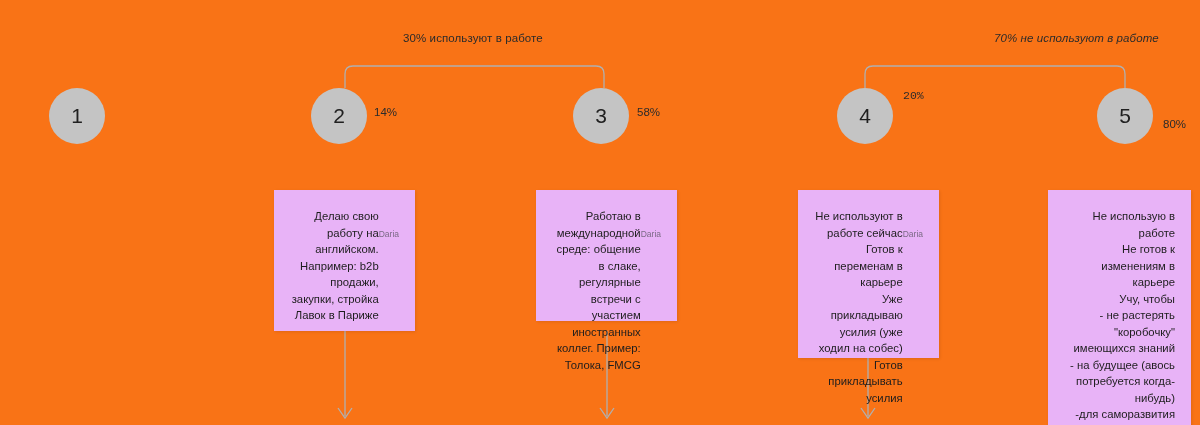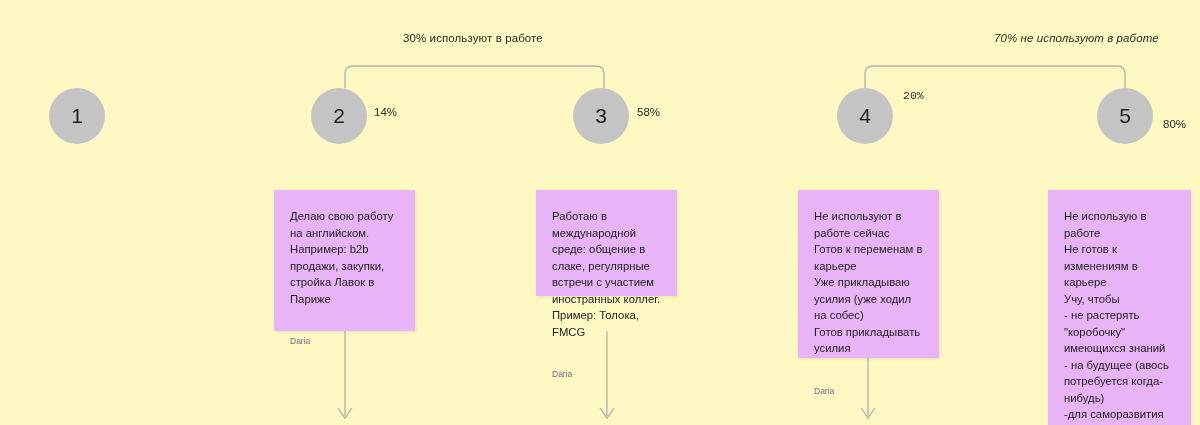--- a/index.html
+++ b/index.html
@@ -7,22 +7,23 @@
     padding: 0;
     background: #f7f7f7;
   }
   body {
     font-family: "Liberation Sans", sans-serif;
   }
   #board {
     position: relative;
     width: 1200px;
     height: 425px;
-    background: #fef9c3;
+    background: #f97316;
     overflow: hidden;
+    text-align: right;
   }
   .svg-layer {
     position: absolute;
     left: 0;
     top: 0;
     width: 1200px;
     height: 425px;
     pointer-events: none;
   }
   .group-label {
@@ -50,23 +51,22 @@
     font-size: 11.5px;
     color: #2b2b2b;
     white-space: nowrap;
   }
   .note {
     position: absolute;
     background: #e8b3f7;
     box-sizing: border-box;
     padding: 18px 16px 10px 16px;
     display: flex;
-    flex-direction: column;
+    flex-direction: row;
     box-shadow: 1px 1px 3px rgba(0,0,0,0.10);
-    gap: 8px;
   }
   .note-text {
     font-size: 11.3px;
     line-height: 16.5px;
     color: #1d1d1d;
     white-space: pre-line;
     flex: 1 1 auto;
   }
   .note-author {
     font-size: 8.5px;
@@ -127,21 +127,21 @@
     <span>5</span>
   </div>
   <div class="pct" style="left:1163px; top:106px;margin-top:12px;">80%</div>
 
 
   <div class="note" style="left:274px; top:190px; width:141px; height:141px;">
     <div class="note-text">Делаю свою работу на английском. Например: b2b продажи, закупки, стройка Лавок в Париже</div>
     <div class="note-author">Daria</div>
   </div>
 
-  <div class="note" style="left:536px; top:190px; width:141px; height:106px;">
+  <div class="note" style="left:536px; top:190px; width:141px; height:131px;">
     <div class="note-text">Работаю в международной среде: общение в слаке, регулярные встречи с участием иностранных коллег. Пример: Толока, FMCG</div>
     <div class="note-author">Daria</div>
   </div>
 
   <div class="note" style="left:798px; top:190px; width:141px; height:168px;">
     <div class="note-text">Не используют в работе сейчас
 Готов к переменам в карьере
 Уже прикладываю усилия (уже ходил на собес)
 Готов прикладывать усилия</div>
     <div class="note-author">Daria</div>

